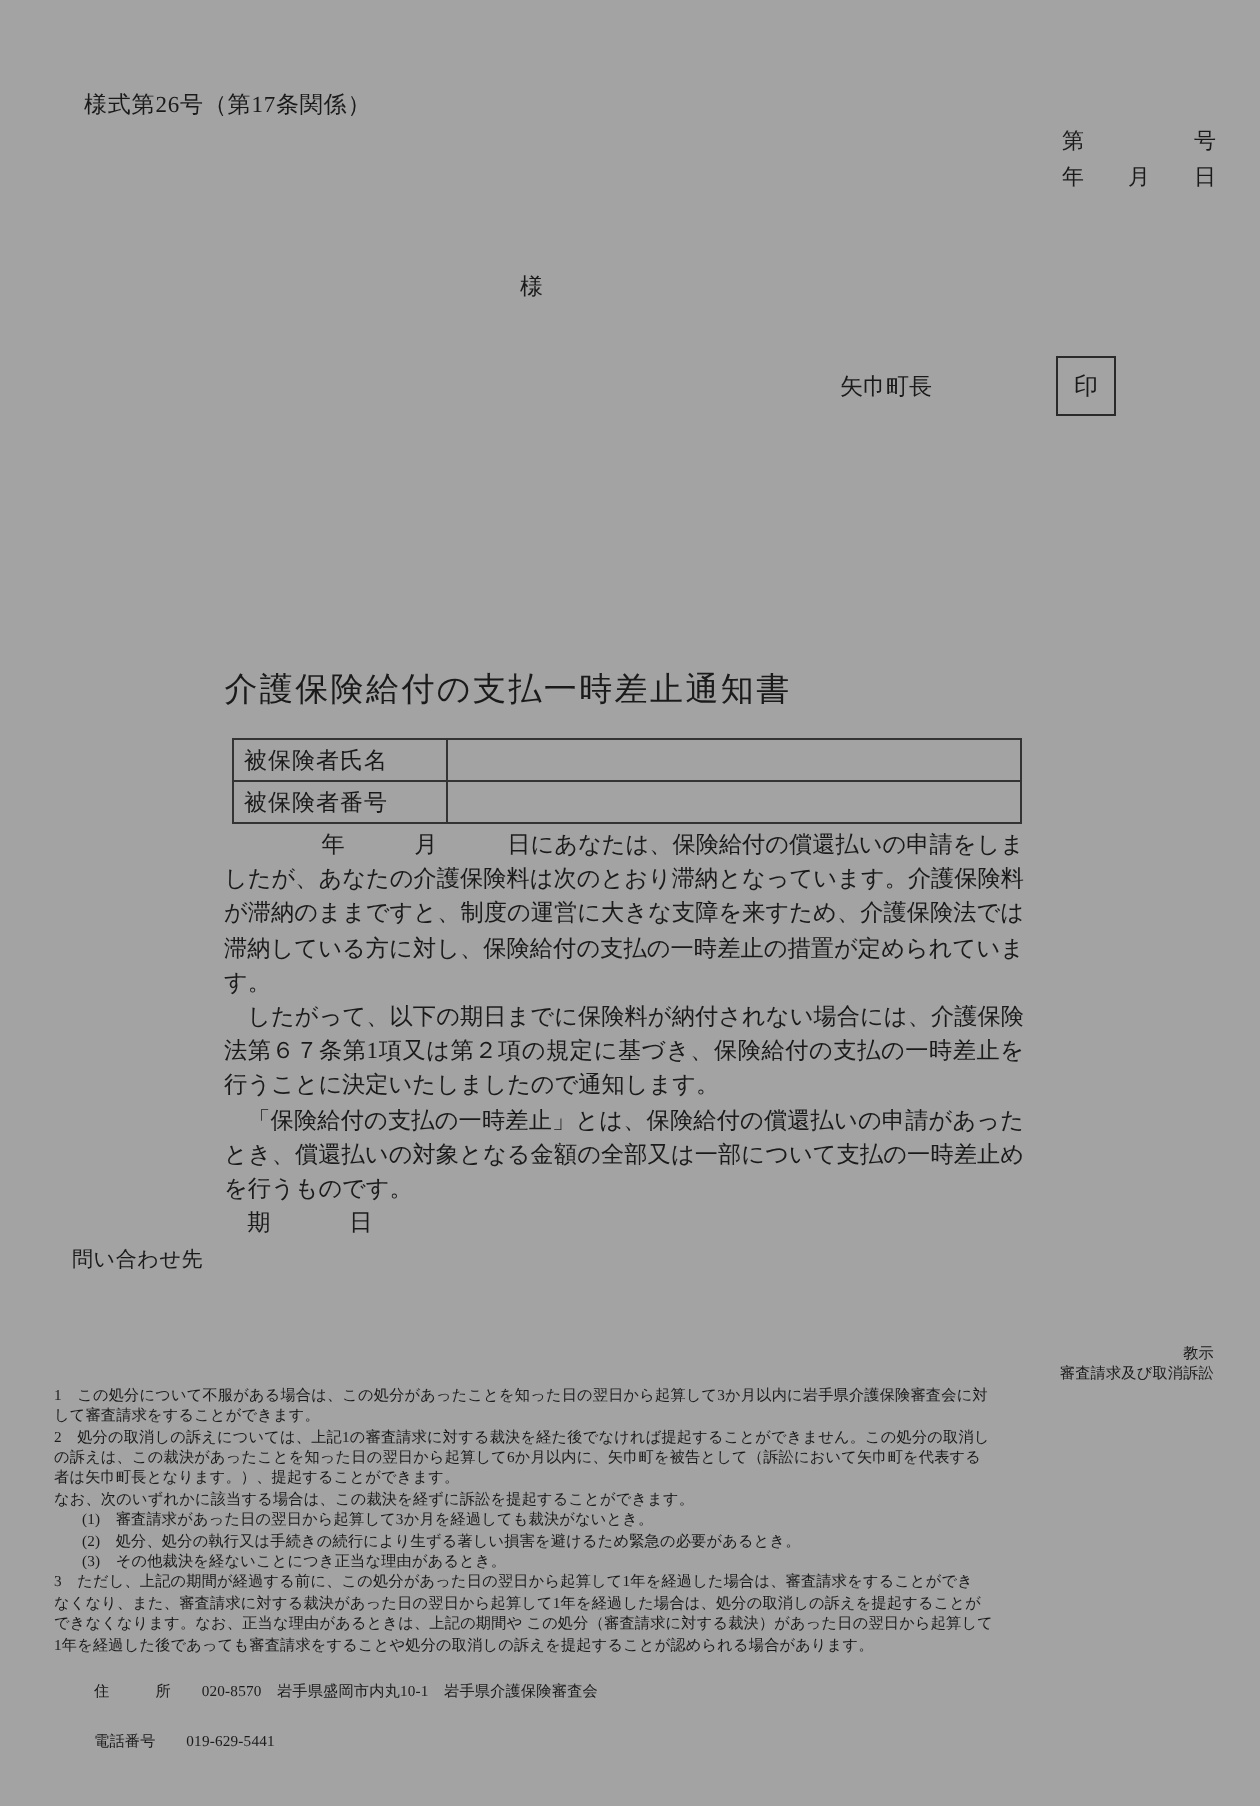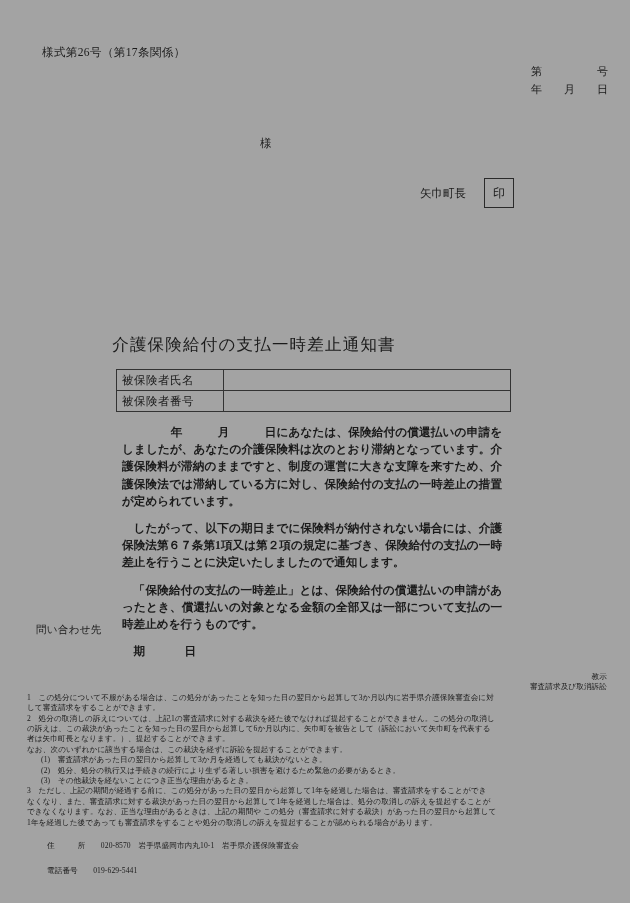--- a/index.html
+++ b/index.html
@@ -56,21 +56,21 @@
     margin-left: 200px;
   }
 
   
   .issuer-row {
     position: absolute;
     left: 420px;
     top: 178px;
     display: flex;
     align-items: center;
-    gap: 18px;
+    gap: 62px;
     font-size: 11.5px;
   }
   .seal-box {
     width: 28px;
     height: 28px;
     border: 1px solid #2a2a2a;
     display: flex;
     align-items: center;
     justify-content: center;
     font-size: 12px;
@@ -115,23 +115,22 @@
   .body-text {
     position: absolute;
     left: 112px;
     top: 414px;
     width: 400px;
     font-size: 11.6px;
     line-height: 17.2px;
     text-align: justify;
   }
   .body-text p {
-    margin: 10px;
+    margin: 0;
     text-indent: 1em;
-    font-weight: bold;
   }
   .body-text p.first-para {
     text-indent: 4.2em;
   }
   .field-line {
     margin: 0;
     text-indent: 3.2em;
     letter-spacing: 1.2em;
   }
   .gap-para {

